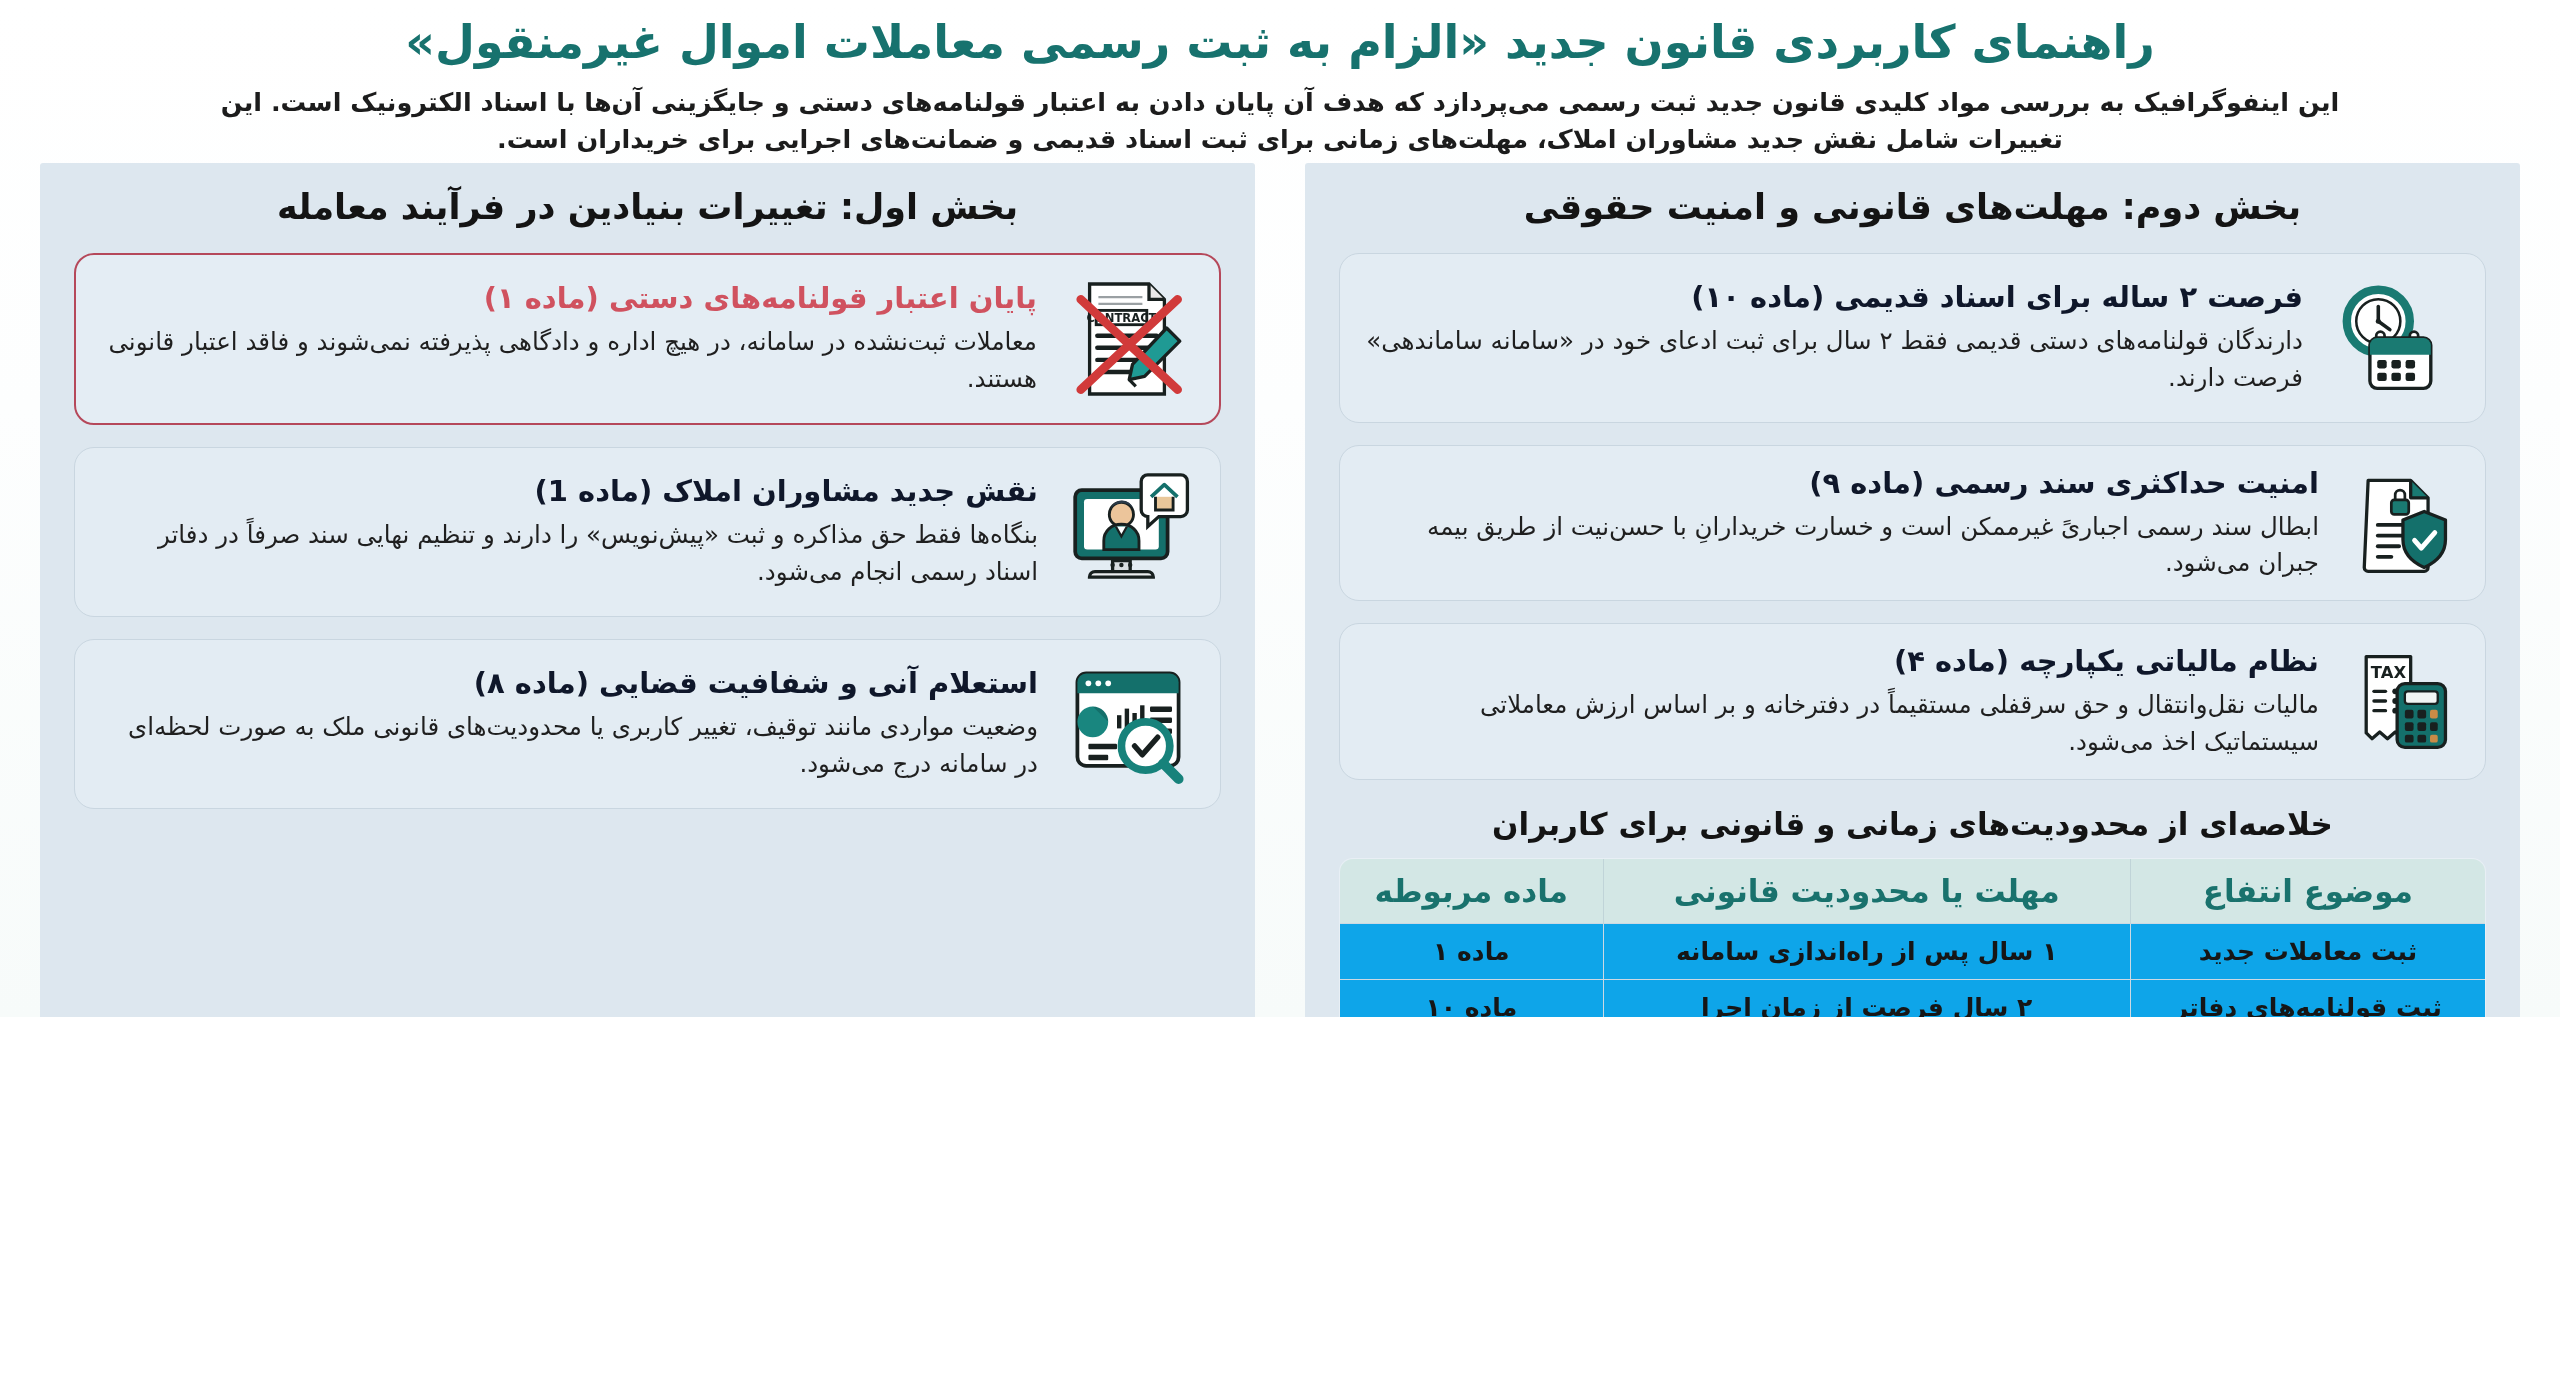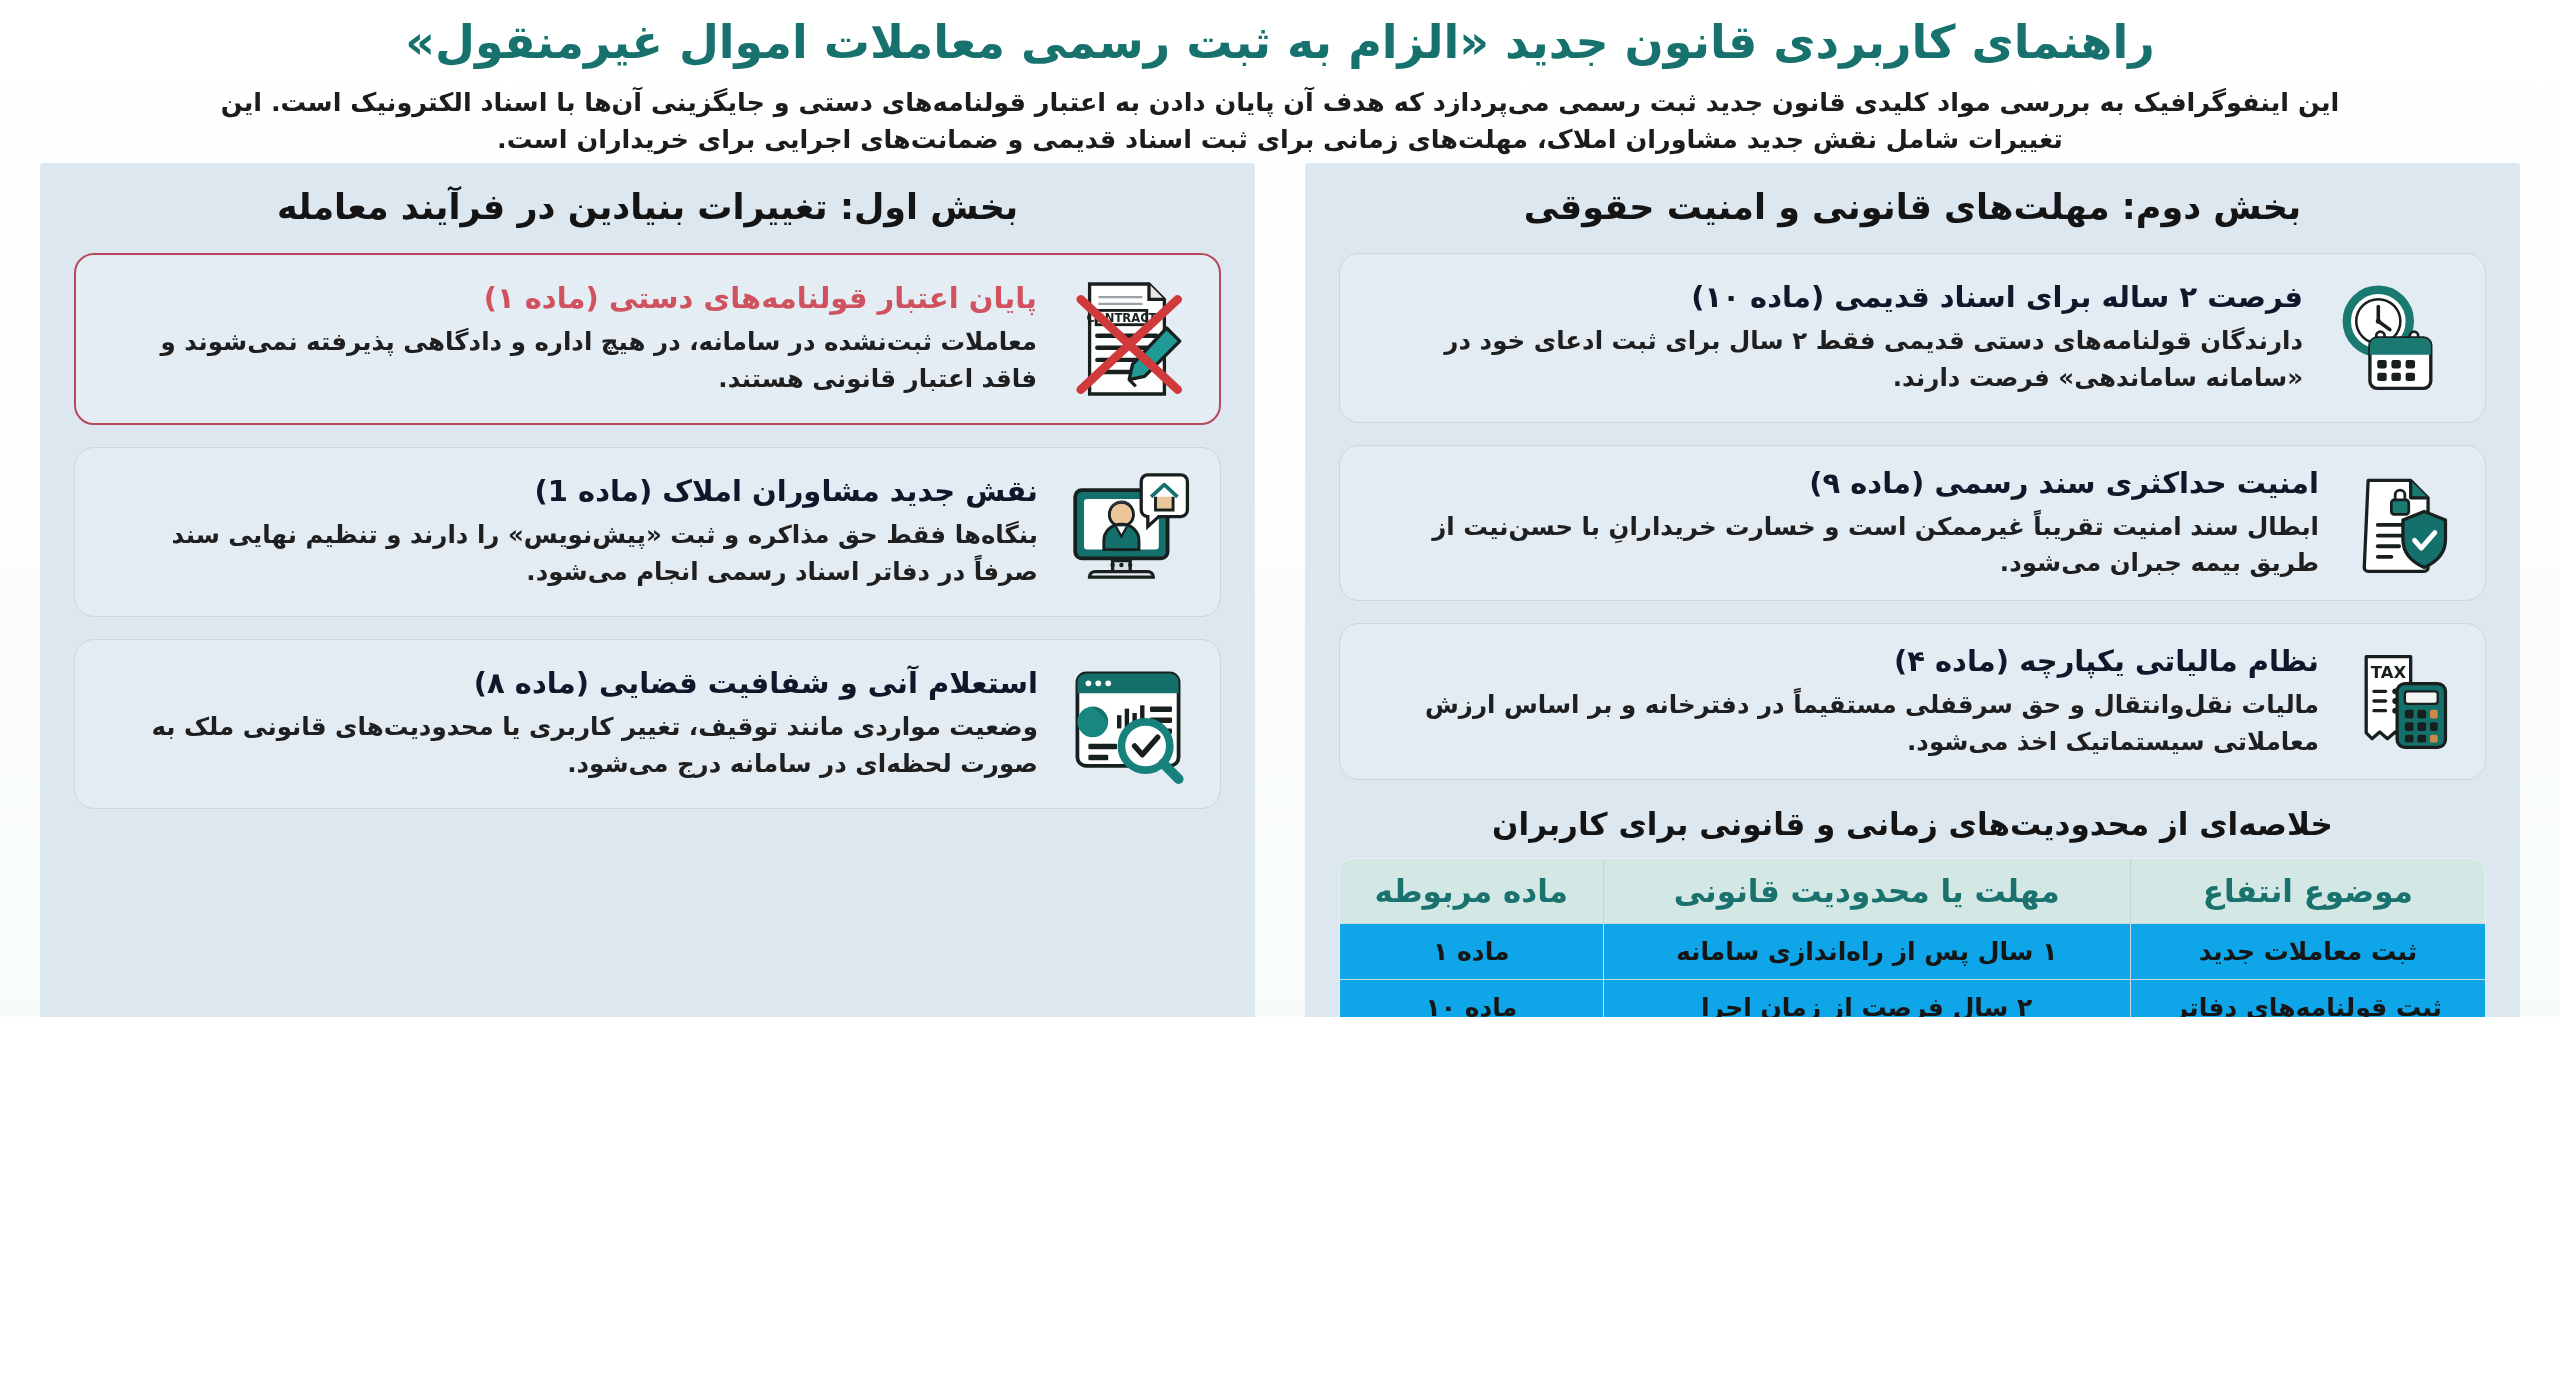--- a/index.html
+++ b/index.html
@@ -108,21 +108,21 @@
   .card-title {
     font-size: 29px;
     font-weight: bold;
     color: #0f172a;
     line-height: 1.35;
     margin-bottom: 6px;
   }
   .card.alert .card-title { color: #d0525f; }
   .card-desc {
     font-size: 24.5px;
-    font-weight: bold;
+    font-weight: normal;
     color: #1f1f1f;
     line-height: 1.5;
   }
 
   
   .table-heading {
     font-size: 31px;
     font-weight: bold;
     color: #141414;
     text-align: center;
@@ -219,21 +219,21 @@
               <line x1="36" y1="73" x2="66" y2="73"></line>
               <line x1="36" y1="84" x2="58" y2="84"></line>
               <line x1="36" y1="95" x2="50" y2="95"></line>
             </g>
             <path d="M84 48 l22 9 v20 c0 15 -11 24 -22 29 c-11 -5 -22 -14 -22 -29 v-20 z" fill="#14706b" stroke="#18201f" stroke-width="3.4" stroke-linejoin="round"></path>
             <path d="M74 78 l7 8 l14 -16" fill="none" stroke="#ffffff" stroke-width="5" stroke-linecap="round" stroke-linejoin="round"></path>
           </svg>
         </div>
         <div class="card-body">
           <div class="card-title">امنیت حداکثری سند رسمی (ماده ۹)</div>
-          <div class="card-desc">ابطال سند امنیت تقریباً غیرممکن است و خسارت خریدارانِ با حسن‌نیت از طریق بیمه جبران می‌شود.</div>
+          <div class="card-desc">ابطال سند رسمی اجباریً غیرممکن است و خسارت خریدارانِ با حسن‌نیت از طریق بیمه جبران می‌شود.</div>
         </div>
       </div>
 
       <div class="card small-icon">
         <div class="card-icon">
           <svg viewBox="0 0 120 120" width="120" height="120">
             <path d="M24 14 h46 v78 l-8 7 l-8 -7 l-8 7 l-8 -7 l-8 7 l-6 -6 z" fill="#ffffff" stroke="#18201f" stroke-width="3.4" stroke-linejoin="round"></path>
             <text x="47" y="36" font-family="'DejaVu Sans','Liberation Sans',sans-serif" font-size="17" font-weight="bold" fill="#18201f" text-anchor="middle">TAX</text>
             <g stroke="#18201f" stroke-width="3.4" stroke-linecap="round">
               <line x1="32" y1="50" x2="44" y2="50"></line>

